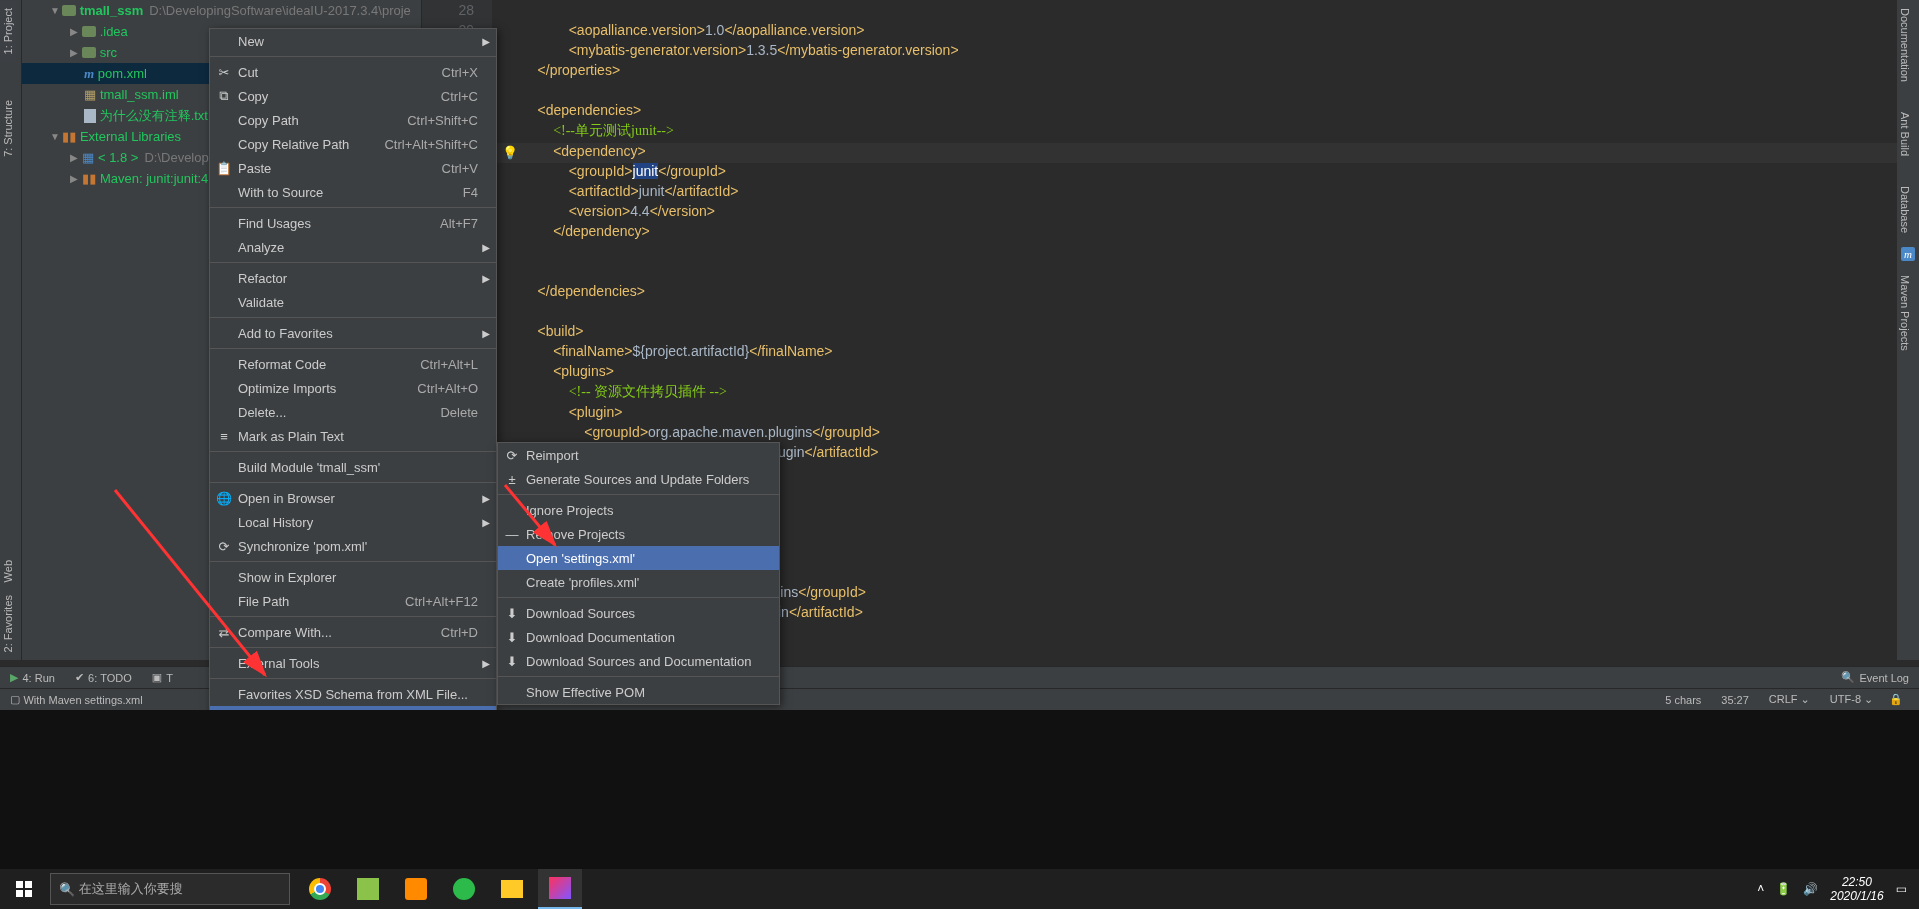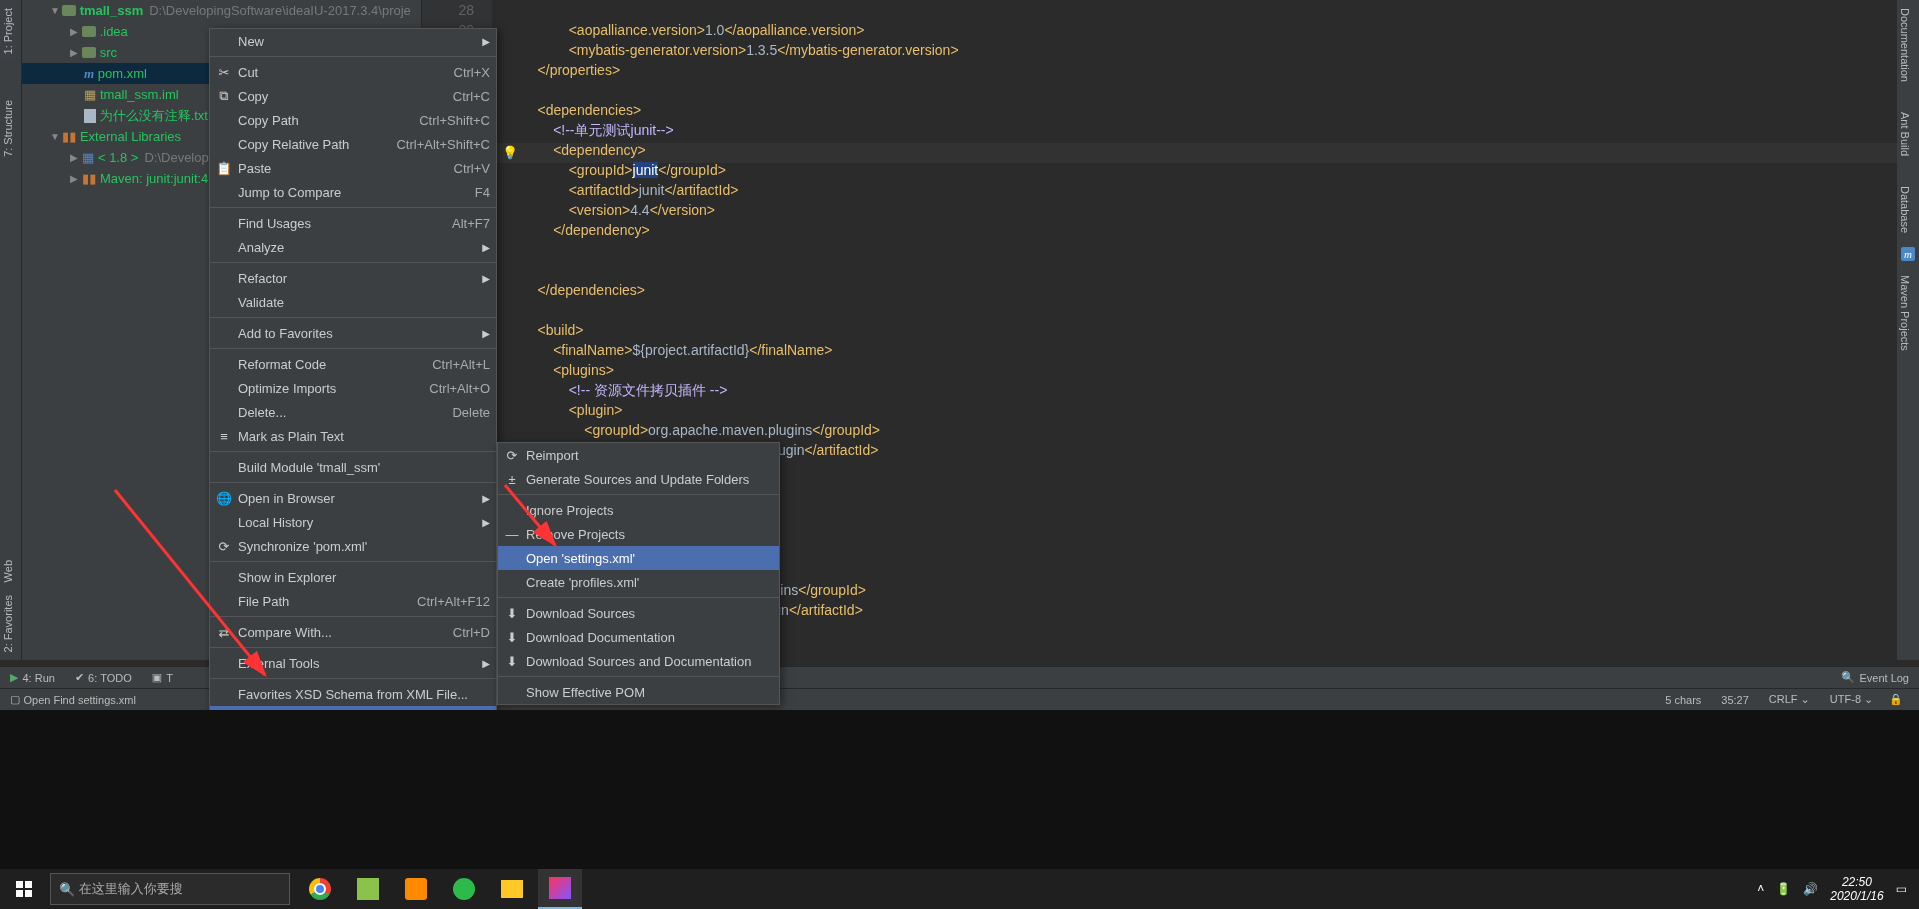--- a/index.html
+++ b/index.html
@@ -13,39 +13,39 @@
 .tree-row .arrow { width:12px; display:inline-block; color:#888; font-size:10px;}
 .tree-row .name { color:#22c55e;}
 .tree-row .path { color:#787878; margin-left:6px;}
 .folder-ic { background:#6a8759; border-radius:2px; width:14px; height:11px; display:inline-block;}
 .file-ic { background:#a9b7c6; width:12px; height:14px; display:inline-block;}
 .m-ic { color:#4a88c7; font-weight:bold; font-style:italic; font-family:serif;}
 .editor { position:absolute; left:422px; top:0; right:22px; height:660px; background:#2b2b2b; font-family:"Consolas","Courier New",monospace; font-size:14px; line-height:20px;}
 .gutter { position:absolute; left:0; top:0; width:70px; height:660px; background:#313335; color:#606366; text-align:right; padding-right:18px; padding-top:0;}
 .code { position:absolute; left:70px; top:0; right:0; padding-left:30px; white-space:pre; color:#a9b7c6;}
 .code .tag { color:#e8bf6a;}
-.code .cmt { color:#c4b5fd;}
+.code .cmt { color:#84cc16;font-family:Liberation Serif, serif;}
 .code .sel { background:#214283; color:#fff;}
 .bulb { position:absolute; left:80px; top:143px; color:#ffc66d; font-size:13px;}
 .caret-line { position:absolute; left:0; right:0; height:20px; background:#323232; top:143px;}
 .right-tool { position:absolute; right:0; top:0; width:22px; height:660px; background:#3c3f41;}
 .right-tool .tab { writing-mode:vertical-rl; font-size:11px; color:#bbb; padding:8px 2px;}
 .right-tool .mvn-ic { display:block; margin:6px auto; width:14px; height:14px; background:#4a88c7; border-radius:2px; color:#fff; font-style:italic; font-family:serif; text-align:center; font-size:11px; line-height:14px;}
 .bottom-tools { position:absolute; left:0; bottom:200px; right:0; height:22px; background:#3c3f41; border-top:1px solid #282828; display:flex; align-items:center; font-size:11px; color:#bbb;}
 .bottom-tools .btab { padding:0 10px; display:flex; align-items:center; gap:4px;}
 .bottom-tools .run-ic { color:#59a869;}
 .bottom-tools .spacer { flex:1;}
 .statusbar { position:absolute; left:0; bottom:178px; right:0; height:22px; background:#3c3f41; border-top:1px solid #282828; display:flex; align-items:center; font-size:11px; color:#bbb; padding:0 10px;}
 .statusbar .spacer { flex:1;}
 .statusbar .seg { padding:0 10px;}
 .statusbar .lock { padding:0 6px;}
 .context-menu { position:absolute; background:#3c3f41; border:1px solid #555; box-shadow:2px 2px 8px rgba(0,0,0,.5); font-size:13px; color:#ccc;}
 .context-menu .mi { height:24px; display:flex; align-items:center; padding:0 4px 0 28px; position:relative; white-space:nowrap;}
 .context-menu .mi.sel { background:#4b6eaf; color:#fff;}
-.context-menu .mi .sc { position:absolute; right:6px; color:#aaa;}
+.context-menu .mi .sc { position:absolute; right:18px; color:#aaa;}
 .context-menu .mi .arr { position:absolute; right:6px; font-size:10px;}
 .context-menu .mi .ic { position:absolute; left:6px; width:16px; text-align:center;}
 .context-menu .sep { height:1px; background:#555; margin:3px 0;}
 .cm1 { left:209px; top:28px; width:288px;}
 .cm2 { left:497px; top:442px; width:283px;}
 .arrow-annot { position:absolute; pointer-events:none;}
 .taskbar { position:absolute; left:0; bottom:0; right:0; height:40px; background:#1f1f1f; display:flex; align-items:center;}
 .taskbar .start { width:48px; height:40px; display:flex; align-items:center; justify-content:center; color:#fff;}
 .taskbar .search { width:240px; height:32px; background:#2b2b2b; border:1px solid #555; display:flex; align-items:center; padding:0 8px; color:#aaa; margin-left:2px;}
 .taskbar .tray { margin-left:auto; display:flex; align-items:center; gap:12px; padding-right:12px; color:#fff; font-size:12px;}
@@ -140,21 +140,21 @@
     </div>
   <div class="spacer"></div>
   <div class="btab">
       <span>🔍</span>
       <span>Event Log</span>
     </div>
 </div>
 
 <div class="statusbar" style="bottom:199px;">
   <span>▢</span>&nbsp;
-  <span>Open Find settings.xml</span>
+  <span>With Maven settings.xml</span>
   <div class="spacer"></div>
   <span class="seg">5 chars</span>
   <span class="seg">35:27</span>
   <span class="seg"><span>CRLF</span> ⌄</span>
   <span class="seg"><span>UTF-8</span> ⌄</span>
   <span class="lock">🔒</span>
 </div>
 
 <div class="context-menu cm1" id="cm1">
     <div class="mi">
@@ -179,21 +179,21 @@
     <div class="mi">
       <span>Copy Relative Path</span>
       <span class="sc">Ctrl+Alt+Shift+C</span>
     </div>
     <div class="mi">
       <span class="ic">📋</span>
       <span>Paste</span>
       <span class="sc">Ctrl+V</span>
     </div>
     <div class="mi">
-      <span>Jump to Compare</span>
+      <span>With to Source</span>
       <span class="sc">F4</span>
     </div>
     <div class="sep"></div>
     <div class="mi">
       <span>Find Usages</span>
       <span class="sc">Alt+F7</span>
     </div>
     <div class="mi">
       <span>Analyze</span>
       <span class="arr">▶</span>

